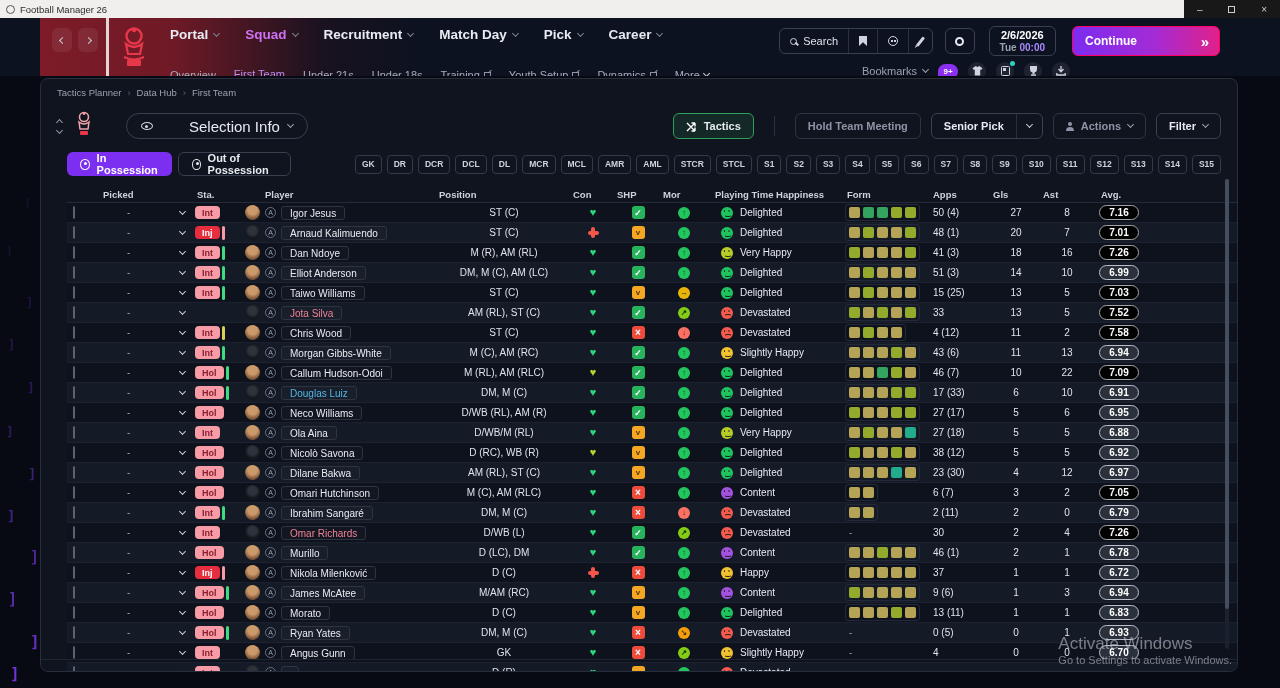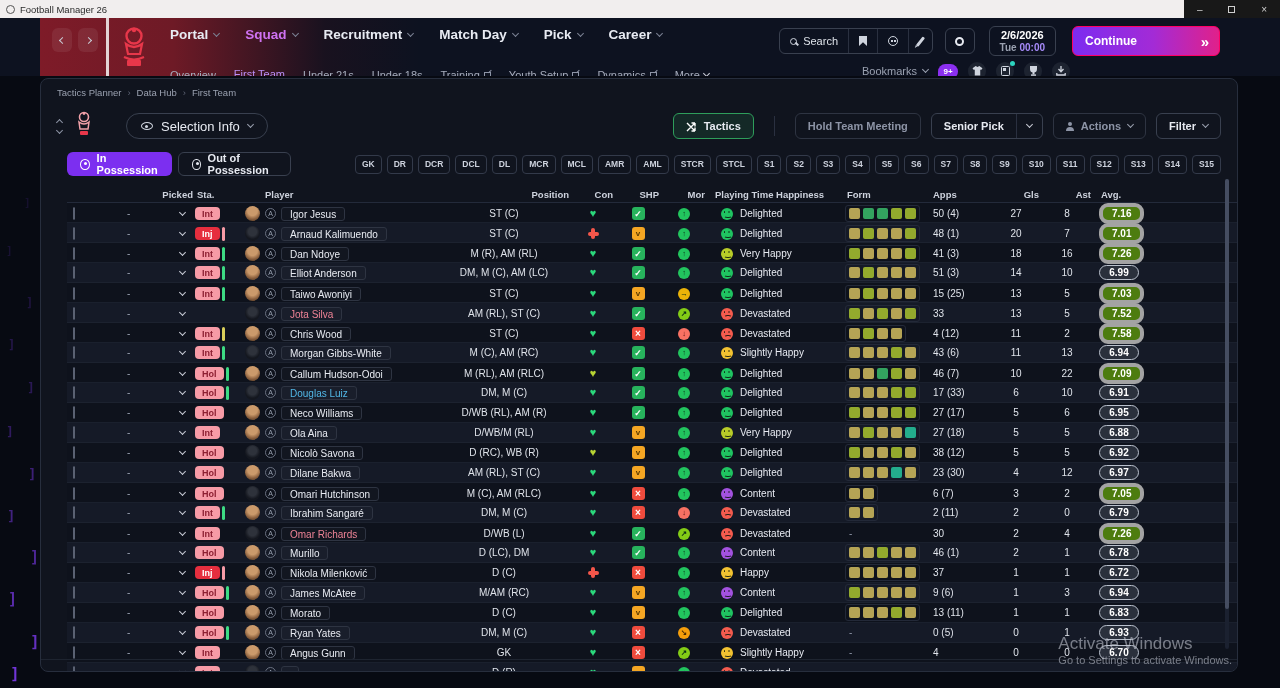--- a/index.html
+++ b/index.html
@@ -81,21 +81,21 @@
   .collapse { display:flex; flex-direction:column; gap:6px; margin-right:12px; cursor:pointer; }
   .collapse .chev { border-color:#8d94a6; }
   .collapse .up { transform:rotate(-135deg); }
   .teambadge { margin-right:10px; }
   .teamname { line-height:1.2; }
   .teamname .n { font-size:13px; font-weight:bold; color:#fff; }
   .teamname .s { font-size:11px; color:#9aa1b0; }
   .selinfo { margin-left:22px; height:26px; border:1px solid #39404f; border-radius:14px; display:flex; align-items:center; gap:8px; padding:0 14px; cursor:pointer; }
   .eye { width:12px; height:8px; border:1.3px solid #cfd4de; border-radius:50%; position:relative; }
   .eye::after { content:""; position:absolute; left:3.2px; top:1.6px; width:3px; height:3px; border-radius:50%; background:#cfd4de; }
-  .selinfo .lbl { font-size:13px; color:#e7eaf1; }
+  .selinfo .lbl { font-size:15px; color:#e7eaf1;margin-left:28px; }
   .selinfo .chev { border-color:#9aa1b0; }
   .teamrow .spacer { flex:1; }
   .btn { height:26px; border-radius:6px; border:1px solid #39404f; display:flex; align-items:center; gap:7px; padding:0 12px; font-size:11px; font-weight:bold; color:#e7eaf1; cursor:pointer; background:transparent; }
   .btn .chev { border-color:#9aa1b0; }
   .btn.green { border-color:#2e9e5b; background:rgba(46,158,91,0.15); }
   .btn.dim { color:#8d94a6; border-color:#2e3442;text-align:center; }
   .vdiv { width:1px; height:20px; background:#2a3040; margin:0 10px; }
   .splitbtn { display:flex; align-items:stretch; height:26px; border:1px solid #39404f; border-radius:6px; overflow:hidden; cursor:pointer; }
   .splitbtn .main { display:flex; align-items:center; padding:0 12px; font-size:11px; font-weight:bold; }
   .splitbtn .drop { display:flex; align-items:center; padding:0 10px; border-left:1px solid #2a3040; }
@@ -112,21 +112,21 @@
   .ball { width:11px; height:11px; border-radius:50%; border:1.5px solid currentColor; position:relative; }
   .ball::after { content:""; position:absolute; left:2.5px; top:2.5px; width:3px; height:3px; border-radius:50%; background:currentColor; }
   .chips { display:flex; gap:5px; margin-left:64px; flex:1; }
   .chip { height:19px; min-width:24px; border:1px solid #333a4a; border-radius:4px; color:#cdd2dd;
     font-size:8.5px; font-weight:bold; display:flex; align-items:center; justify-content:center; padding:0 6px; cursor:pointer; }
 
   
   .gridcols { display:grid; grid-template-columns:34px 94px 46px 196px 134px 44px 46px 46px 132px 92px 60px 50px 52px 80px; align-items:center; }
   .thead { margin:10px 0 0 26px; height:17px; border-bottom:1px solid #232a3a; font-size:9.5px; font-weight:bold; color:#cdd2dd; }
   .thead div { padding:0 2px; }
-  .t-center { text-align:right; }
+  .t-center { text-align:left; }
   .t-left { text-align:left; }
   .rows { margin-left:26px; height:469px; overflow:hidden; position:relative; }
   .row { height:20px; font-size:10px; border-bottom:1px solid rgba(30,36,50,0.8); }
   .row:nth-child(odd) { background:#0e121c; }
   .row:nth-child(even){ background:#151a27; }
   .cb { width:13px; height:13px; border:1.5px solid #5a6172; border-radius:3px; margin-left:6px; cursor:pointer; }
   .picked { display:flex; align-items:center; justify-content:space-between; padding:0 10px 0 26px; color:#9aa1b0; cursor:pointer; }
   .picked .chev { border-color:#c9ccd6; }
   .sta { display:flex; align-items:center; }
   .stabadge { font-size:9px; font-weight:bold; padding:1.5px 7px; border-radius:4px; }
@@ -165,21 +165,21 @@
   .face.frown::after { top:7px; border-bottom-color:transparent; border-top-color:rgba(10,20,12,0.85); }
   .formcell { padding-left:6px; }
   .formbox { display:inline-flex; gap:3px; border:1px solid #232938; border-radius:3px; padding:2px 3px; }
   .fsq { width:11px; height:11px; border-radius:2px; }
   .formdash { color:#8d94a6; padding-left:4px; }
   .apps { padding-left:2px; color:#dfe3ea; }
   .num { text-align:center; color:#dfe3ea; }
   .avgcell { padding-left:6px; }
   .avgpill { display:inline-block; min-width:40px; text-align:center; font-size:10px; font-weight:bold;
     padding:1px 9px; border-radius:9px; color:#fff; }
-  .avgpill.olive { background:#4d7c0f; border:4px solid #a3a3a3; }
+  .avgpill.olive { background:#000000; border:1px solid #a3a3a3; }
   .avgpill.grey  { background:#2a303c; border:1px solid #b9c0cc; }
   .scrolltrack { position:absolute; right:8px; top:100px; width:4px; height:470px; background:#1b2130; border-radius:2px; }
   .scrollthumb { position:absolute; right:8px; top:100px; width:4px; height:430px; background:#454d61; border-radius:2px; cursor:pointer; }
   .panelbottom { position:absolute; left:0; right:0; bottom:0; height:12px; border-top:1px solid #1e2430; }
   .watermark { position:absolute; right:48px; bottom:22px; text-align:left; color:rgba(205,210,220,0.55); pointer-events:none; }
   .watermark .w1 { font-size:17px; }
   .watermark .w2 { font-size:11px; }
 </style>
 </head>
 <body>
@@ -632,21 +632,21 @@
             <span>-</span>
             <span class="chev down"></span>
           </div>
     <div class="sta">
             <span class="stabadge pink">Int</span>
             <span class="stabar" style="background:#3ddc84"></span>
           </div>
     <div class="playercell">
       <span class="avatar photo"></span>
       <span class="aico">A</span>
-      <span class="namechip">Taiwo Awoniyi</span>
+      <span class="namechip">Taiwo Williams</span>
     </div>
     <div class="pos">ST (C)</div>
     <div class="iconcell">
             <span class="heart green">♥</span>
           </div>
     <div class="iconcell">
             <span class="shp warn">v</span>
           </div>
     <div class="iconcell">
             <span class="mor yellow">→</span>

